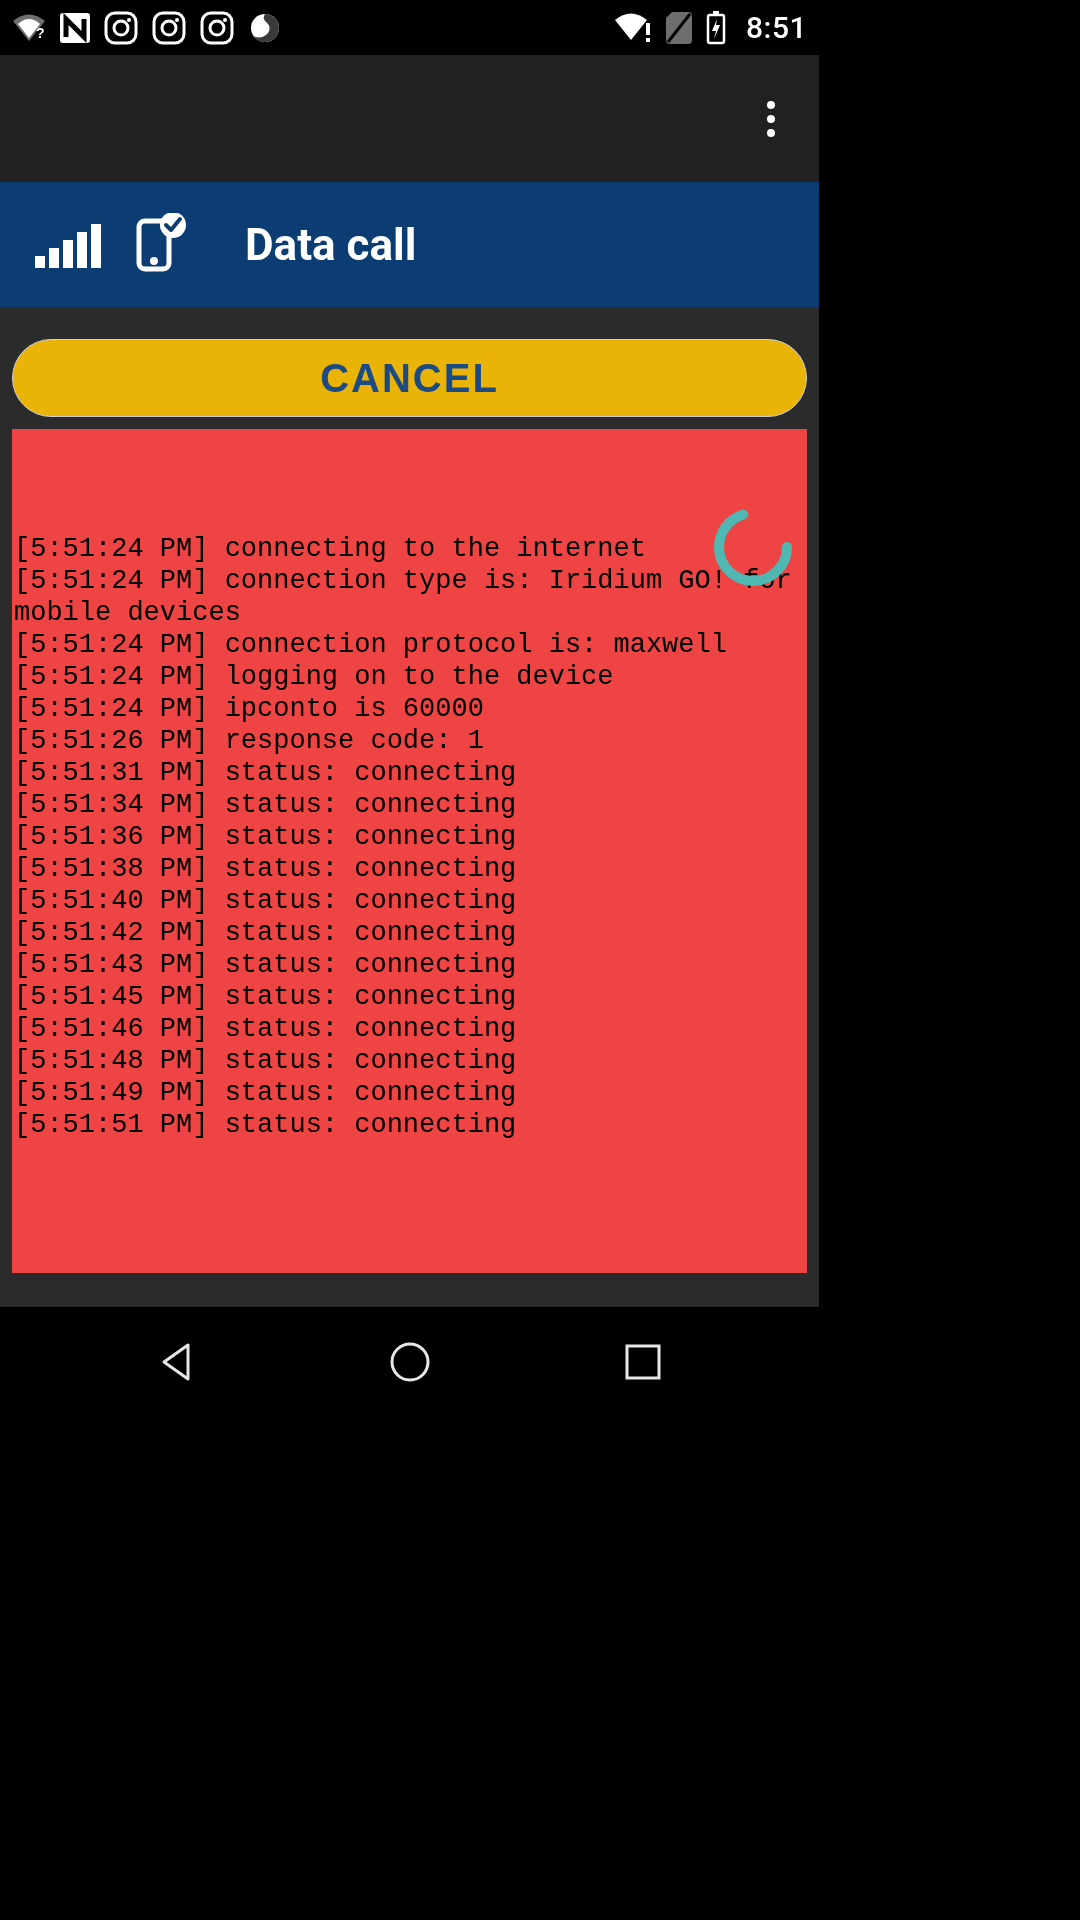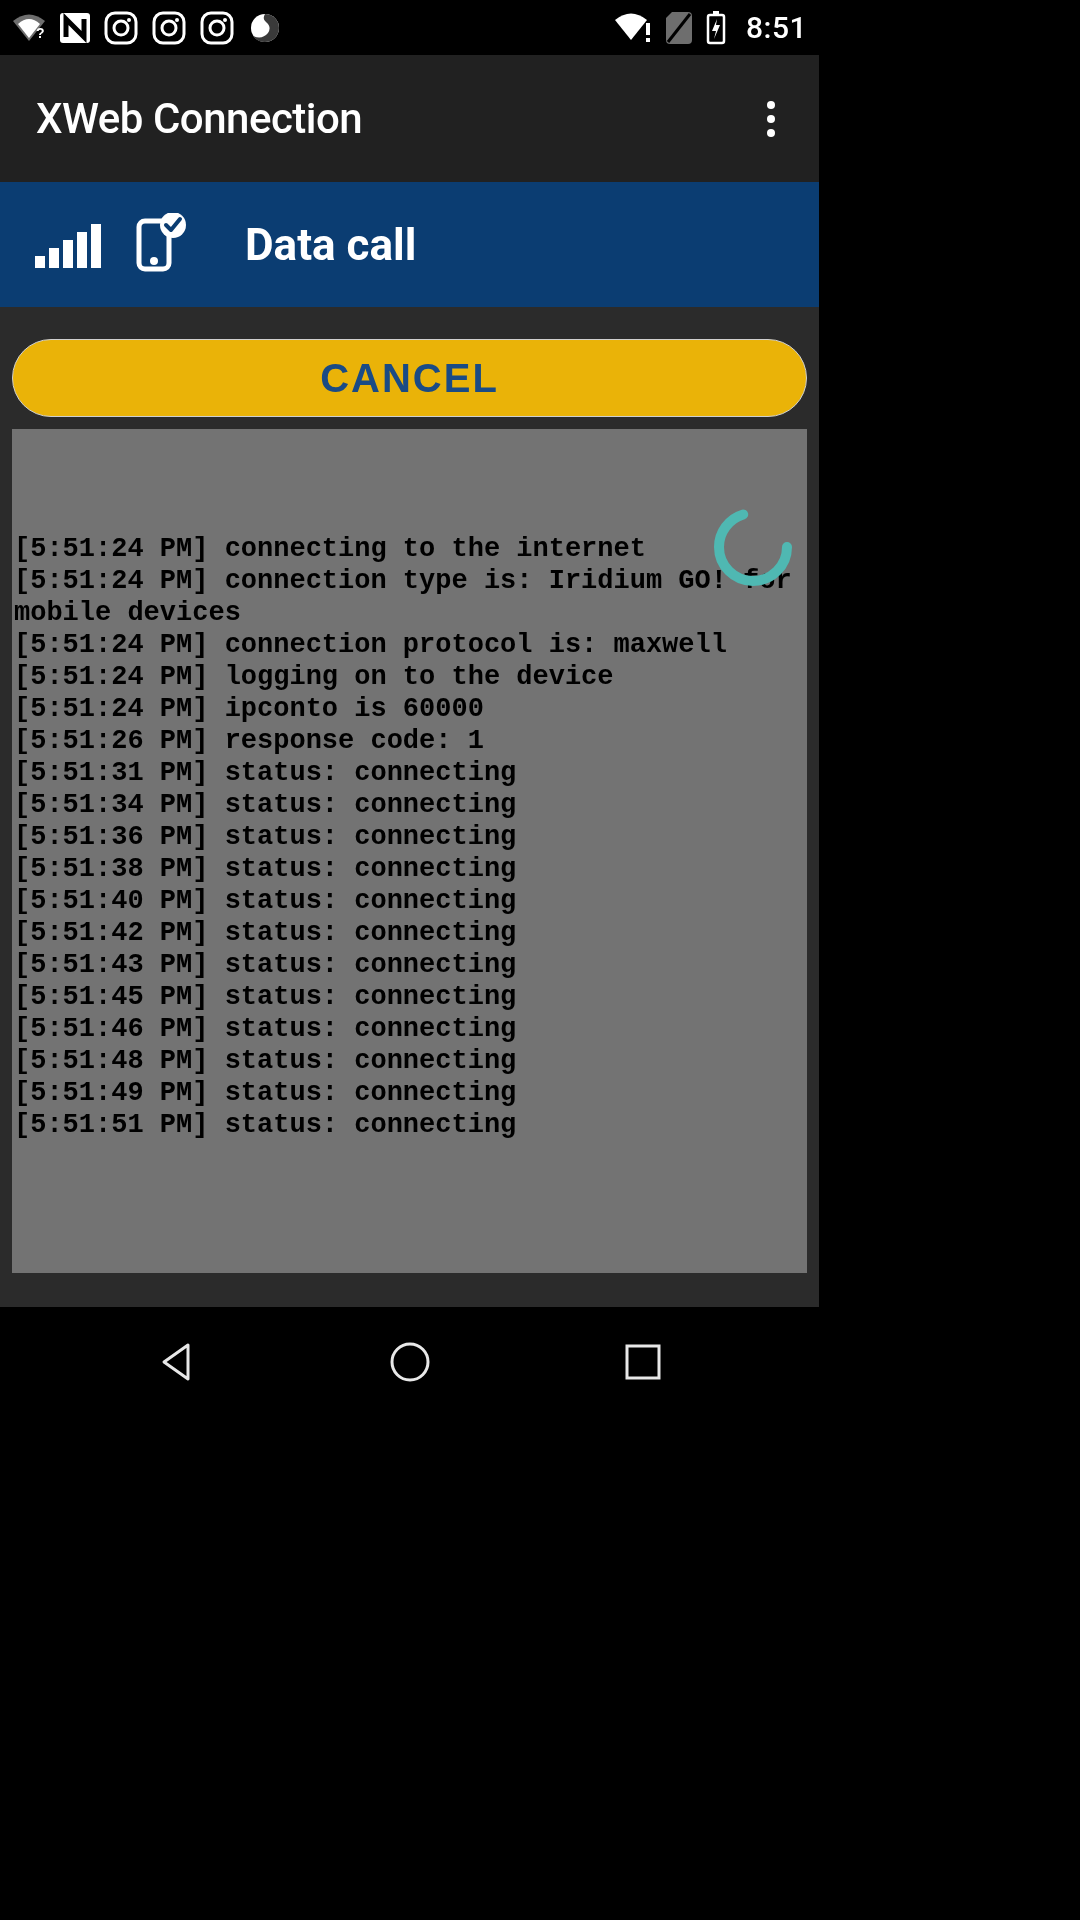--- a/index.html
+++ b/index.html
@@ -80,31 +80,30 @@
     color: #1a4b85;
     font-size: 40px;
     font-weight: 700;
     letter-spacing: 2px;
     cursor: pointer;
   }
 
   
   .log-wrap {
     position: relative;
-    background: #737373;
+    background: #ef4444;
     height: 844px;
     padding: 8px 0 0 0;
     font-family: "Menlo","Consolas","Liberation Mono",monospace;
     font-size: 27px;
     line-height: 32px;
     color: #000;
     white-space: pre-wrap;
     word-break: break-word;
     overflow: hidden;
-    font-weight: bold;
   }
   .log-wrap .log-line { padding-left: 2px; }
 
   
   .spinner {
     position: absolute;
     top: 12px;
     right: 12px;
     width: 84px; height: 84px;
   }
@@ -188,21 +187,20 @@
           <rect x="2" y="4" width="16" height="28" rx="2" fill="none" stroke="#fff" stroke-width="2.5"></rect>
           <rect x="7" y="0" width="6" height="4" fill="#fff"></rect>
           <path d="M11 8 L6 20 H10 L8 28 L14 14 H10 Z" fill="#fff"></path>
         </svg>
     </span>
     <span class="clock">8:51</span>
   </div>
 </div>
 
 <div class="appbar">
-  <span class="appbar-title">XWeb Connection</span>
   <div class="overflow-btn">
     <svg width="8" height="36" viewBox="0 0 8 36">
       <circle cx="4" cy="4" r="4" fill="#fff"></circle>
       <circle cx="4" cy="18" r="4" fill="#fff"></circle>
       <circle cx="4" cy="32" r="4" fill="#fff"></circle>
     </svg>
   </div>
 </div>
 
 <div class="banner">

